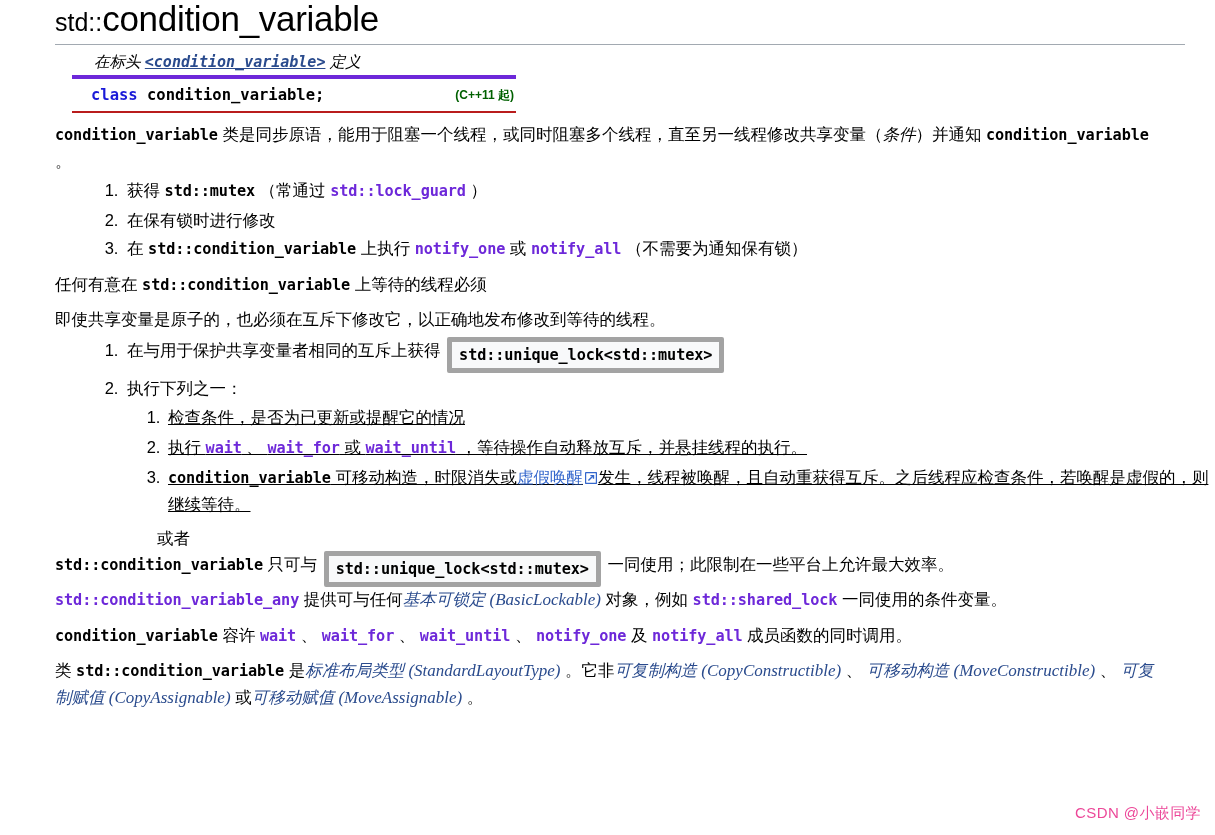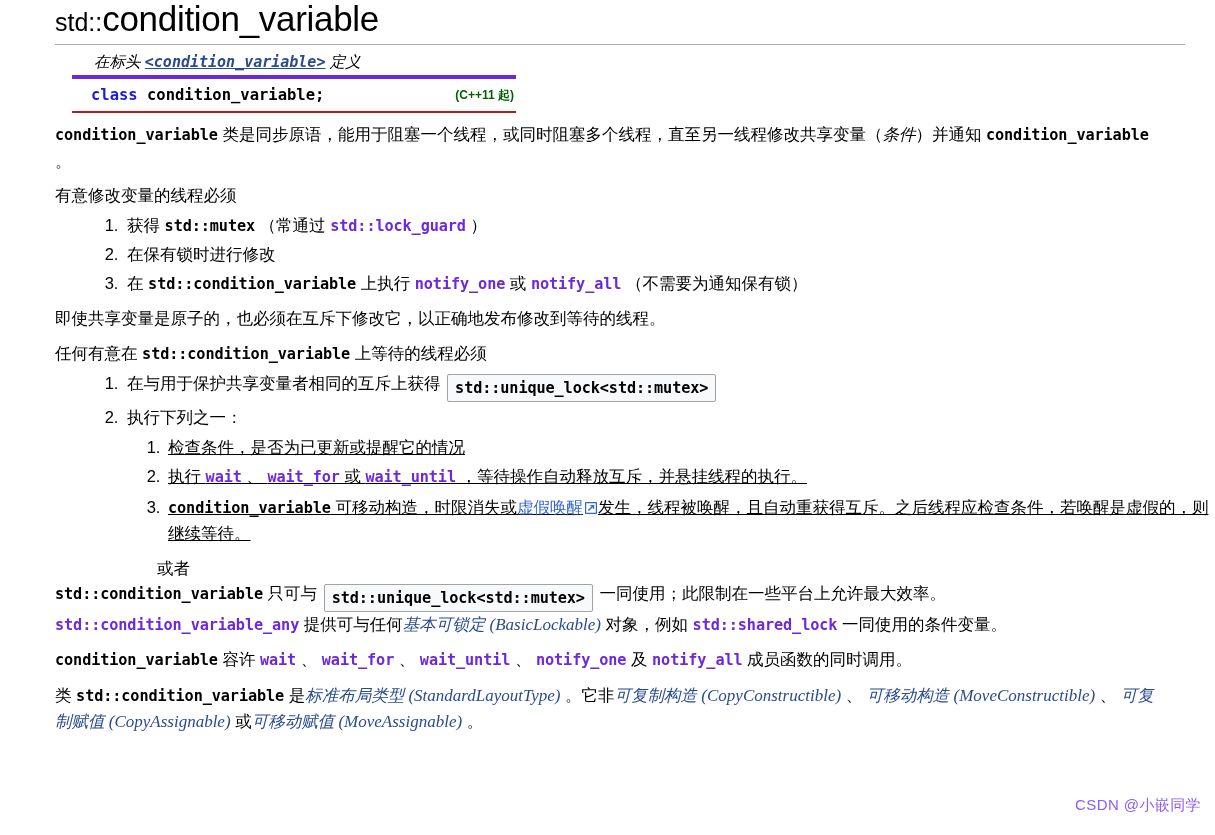--- a/index.html
+++ b/index.html
@@ -181,38 +181,38 @@
 
   p.orelse {
     margin: 9px 0 0 30px;
     font-size: 16.5px;
     line-height: 25px;
   }
 
   
   .codebox {
     display: inline-block;
-    border: 1px solid #a3a3a3;
+    border: 5px solid #a3a3a3;
     background: #f8f9fa;
     border-radius: 2px;
     padding: 2px 7px 3px 7px;
     line-height: 20px;
     vertical-align: -4px;
     margin: 0 2px;
   }
   .codebox code {
     font-size: 15.2px;
   }
 
   
   .watermark {
     position: absolute;
     right: 14px;
-    bottom: 20px;
-    color: #8b5cf6;
+    bottom: 12px;
+    color: #ec4899;
     font-size: 15px;
     letter-spacing: 0.4px;
     white-space: nowrap;
   }
 </style>
 </head>
 <body>
 
 <div class="page">
 
@@ -228,31 +228,30 @@
       <td class="sig"><span class="kw">class</span><span> condition_variable;</span></td>
       <td class="since"><span class="since-txt">(C++11 起)</span></td>
     </tr>
   </tbody>
     </table>
 
   <div class="content">
 
     <p class="para"><code>condition_variable</code><span> 类是同步原语，能用于阻塞一个线程，或同时阻塞多个线程，直至另一线程修改共享变量（</span><i class="em">条件</i><span>）并通知 </span><code>condition_variable</code><span> 。</span></p>
 
-    <p class="para">有意修改变量的线程必须</p>
 
     <ol class="lvl1">
       <li><span>获得 </span><code>std::mutex</code><span> （常通过 </span><a class="lnk" href="#">std::lock_guard</a><span> ）</span></li>
       <li>在保有锁时进行修改</li>
       <li><span>在 </span><code>std::condition_variable</code><span> 上执行 </span><a class="lnk" href="#">notify_one</a><span> 或 </span><a class="lnk" href="#">notify_all</a><span> （不需要为通知保有锁）</span></li>
     </ol>
 
+    <p class="para"><span>任何有意在 </span><code>std::condition_variable</code><span> 上等待的线程必须</span></p>
+
     <p class="para">即使共享变量是原子的，也必须在互斥下修改它，以正确地发布修改到等待的线程。</p>
-
-    <p class="para"><span>任何有意在 </span><code>std::condition_variable</code><span> 上等待的线程必须</span></p>
 
     <ol class="lvl1">
       <li><span>在与用于保护共享变量者相同的互斥上获得 </span><span class="codebox"><code>std::unique_lock&lt;std::mutex&gt;</code></span></li>
       <li><span>执行下列之一：</span>
 
         <ol class="lvl2">
           <li>检查条件，是否为已更新或提醒它的情况</li>
           <li><span>执行 </span><a class="lnk" href="#">wait</a><span> 、 </span><a class="lnk" href="#">wait_for</a><span> 或 </span><a class="lnk" href="#">wait_until</a><span> ，等待操作自动释放互斥，并悬挂线程的执行。</span></li>
           <li><code>condition_variable</code><span> 可移动构造，时限消失或</span><a class="tlnk" href="#">虚假唤醒</a><span class="extlink"><svg width="12" height="12" viewBox="0 0 12 12">
                   <rect x="0.5" y="0.5" width="11" height="11" rx="1" fill="none" stroke="#3366cc" stroke-width="1.4"></rect>

